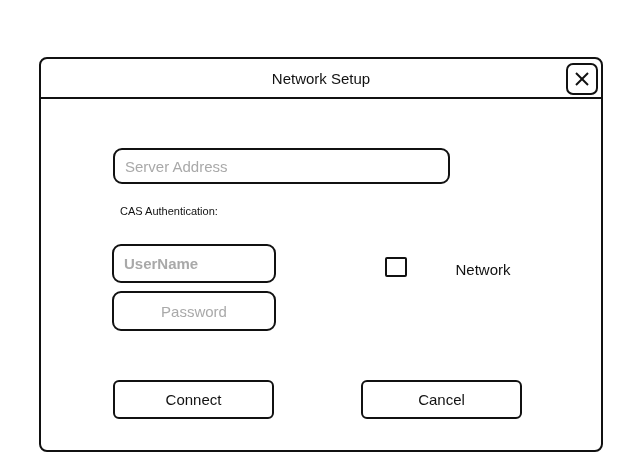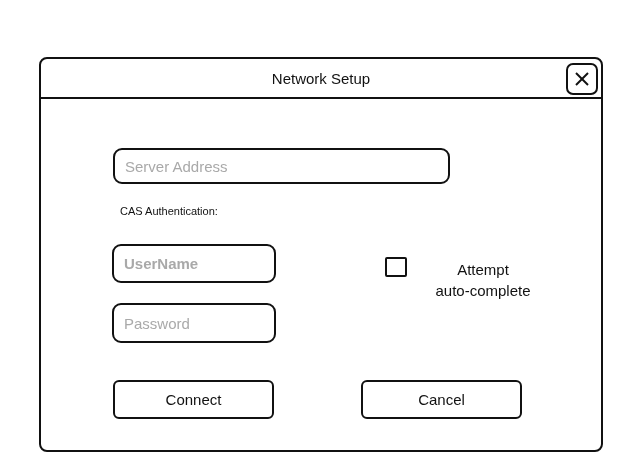--- a/index.html
+++ b/index.html
@@ -67,21 +67,21 @@
     font-family: "Liberation Sans", sans-serif;
     font-size: 15px;
     color: var(--text);
     padding: 1px 10px;
     outline: none;
   }
   .field::placeholder { color: var(--placeholder); opacity: 1; }
 
   .field.server { left: 72px;  top: 89px;  width: 337px; height: 36px; }
   .field.user   { left: 71px;  top: 185px; width: 164px; height: 39px; font-weight: bold; }
-  .field.pass   { left: 71px;  top: 244px; width: 164px; height: 40px; }
+  .field.pass   { left: 71px;  top: 232px; width: 164px; height: 40px; text-align: center; }
 
   .section-label {
     position: absolute;
     left: 79px; top: 146px;
     font-size: 11px;
     color: var(--text);
     white-space: nowrap;
   }
 
   .checkbox {
@@ -143,22 +143,21 @@
 
     <div class="section-label">CAS Authentication:</div>
 
     <input class="field user" type="text" placeholder="UserName" style="">
 
     <input class="field pass" type="password" placeholder="Password" style="">
 
     <div class="checkbox" role="checkbox" aria-checked="false"></div>
 
     <div class="checkbox-label">
-      <div>Attempt</div>
-      <div>auto-complete</div>
+      <div>Network</div>
     </div>
 
     <button class="btn connect" type="button">Connect</button>
 
     <button class="btn cancel" type="button">Cancel</button>
 
   </div>
 </div>
 
 </body></html>

